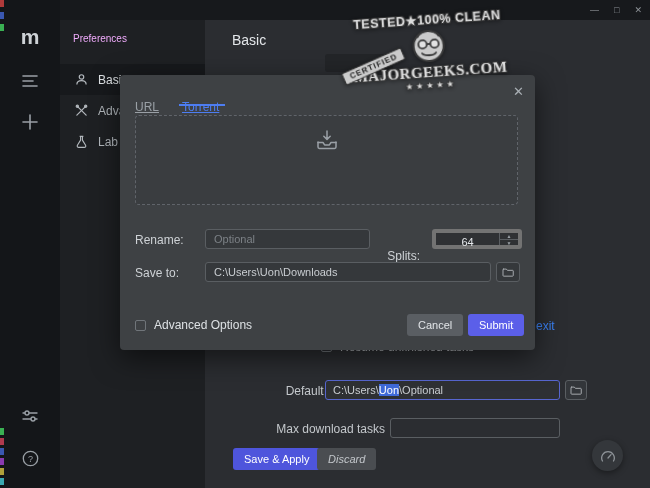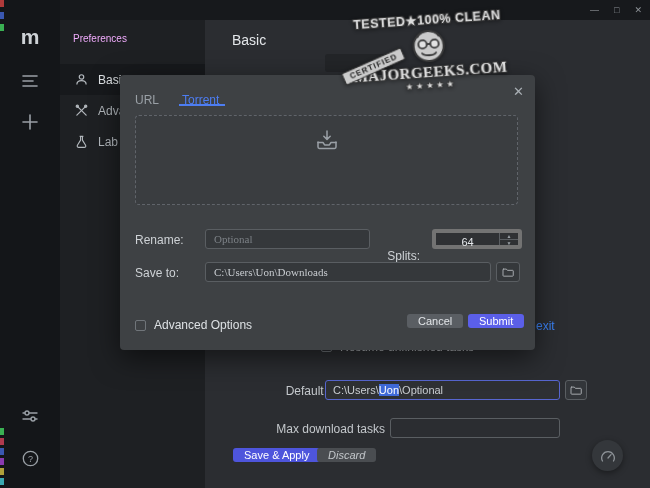--- a/index.html
+++ b/index.html
@@ -35,42 +35,42 @@
   .frag-startup{position:absolute;left:116px;top:320px;width:170px;height:14px;overflow:hidden;
         display:flex;gap:8px;align-items:flex-start;font-size:12px;color:#b8bcc0;}
   .label-r{position:absolute;font-size:12px;color:#c4c8cc;text-align:right;}
   .inputlike{position:absolute;height:20px;box-sizing:border-box;border:1px solid #5a5e62;
         border-radius:3px;background:#2e3033;color:#c9cdd1;font-size:11px;line-height:18px;
         padding:0 7px;white-space:nowrap;overflow:hidden;}
   .inputlike.focused{border-color:#5766cf;}
   .sel{background:#3f6ad8;color:#fff;}
   .mini-btn{position:absolute;height:20px;box-sizing:border-box;border:1px solid #5a5e62;
         border-radius:3px;background:#33363a;display:flex;align-items:center;justify-content:center;}
-  .btn{position:absolute;height:14px;border:none;border-radius:3px;font-size:11px;
+  .btn{position:absolute;height:22px;border:none;border-radius:3px;font-size:11px;
         font-family:"Liberation Sans",sans-serif;color:#fff;padding:0 11px;cursor:pointer;}
   .btn.primary{background:#4e55dc;}
   .btn.gray{background:#4a4d51;color:#c3c7cb;}
   .fab{position:absolute;left:387px;top:420px;width:31px;height:31px;border-radius:50%;
         background:#34373b;box-shadow:0 2px 6px rgba(0,0,0,.4);display:flex;align-items:center;
         justify-content:center;}
   
   .modal{position:absolute;left:120px;top:75px;width:415px;height:275px;background:#3e4144;
         border-radius:4px;box-shadow:0 8px 28px rgba(0,0,0,.55);z-index:50;}
-  .tab{position:absolute;top:18px;font-size:12px;color:#9aa0a6;cursor:pointer;}
+  .tab{position:absolute;top:25px;font-size:12px;color:#9aa0a6;cursor:pointer;text-decoration:underline;}
   .tab.active{color:#4d7df2;}
   .tab-underline{position:absolute;left:59px;top:29px;width:46px;height:2px;background:#4d7df2;}
   .modal-close{position:absolute;right:11px;top:9px;font-size:13px;color:#aab0b5;cursor:pointer;}
   .dropzone{position:absolute;left:15px;top:40px;width:383px;height:90px;box-sizing:border-box;
         border:1px dashed #60646a;border-radius:4px;background:#3a3d40;text-align:center;cursor:pointer;}
   .dz-icon{margin-top:13px;}
   .dz-text{margin-top:8px;font-size:12px;color:#a8adb3;}
   .m-label{position:absolute;font-size:12px;color:#ced2d6;}
   .m-input{position:absolute;height:20px;box-sizing:border-box;border:1px solid #5a5e62;
         border-radius:3px;background:#35383b;color:#c9cdd1;font-size:11px;padding:0 8px;
-        font-family:Liberation Serif, serif;}
+        font-family:Liberation Sans, sans-serif;}
   .m-input::placeholder{color:#7c8186;}
   .numbox{position:absolute;left:312px;top:154px;width:90px;height:20px;box-sizing:border-box;
         border:4px solid #737373;border-radius:3px;background:#2f3134;display:flex;}
   .num-val{flex:1;color:#e6e9ec;font-size:11px;line-height:18px;text-align:center;}
   .spin{width:18px;border-left:1px solid #5a5e62;display:flex;flex-direction:column;}
   .spin div{flex:1;display:flex;align-items:center;justify-content:center;font-size:5px;
         color:#9aa0a6;cursor:pointer;}
   .spin div:first-child{border-bottom:1px solid #5a5e62;}
   .checkbox{position:absolute;left:15px;top:245px;width:11px;height:11px;box-sizing:border-box;
         border:1px solid #70757a;border-radius:2px;background:transparent;cursor:pointer;}

